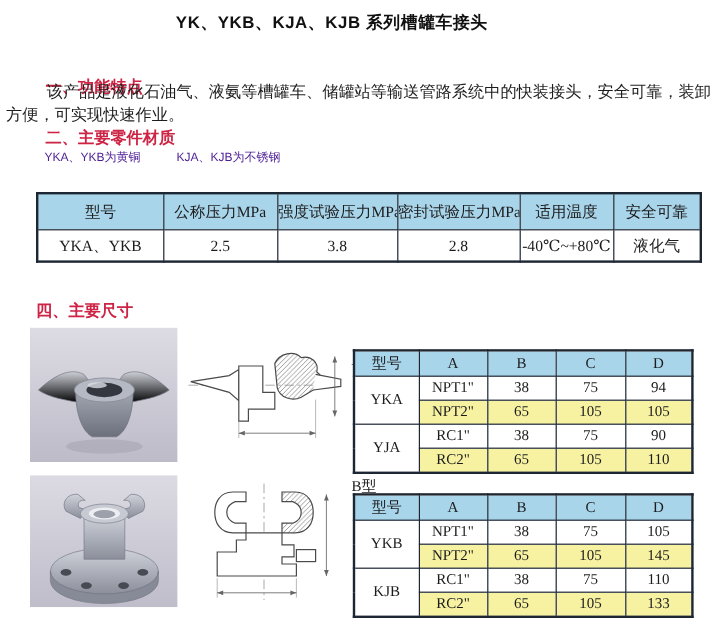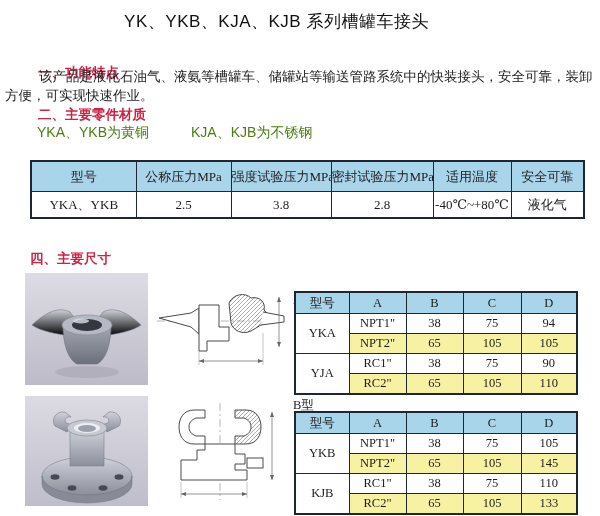--- a/index.html
+++ b/index.html
@@ -1,28 +1,28 @@
 <!DOCTYPE html>
 <html><head>
 <meta charset="utf-8">
 <style>
   html,body{margin:0;padding:0;background:#fff;}
   #page{position:relative;width:600px;height:516px;background:#ffffff;overflow:hidden;
         font-family:"Liberation Sans","DejaVu Sans",sans-serif;color:#1c1c1c;}
   .abs{position:absolute;}
-  #title{top:10px;left:0;width:553px;text-align:center;font-size:17px;font-weight:normal;
+  #title{top:10px;left:0;width:553px;text-align:center;font-size:14px;font-weight:bold;
          letter-spacing:.5px;color:#111;}
   .sec-head{font-size:13.5px;font-weight:bold;color:#cd2344;}
   #head1{left:38px;top:50px;margin-top:14px;}
   #head2{left:38px;top:106px;}
   #head3{left:38px;top:142px;}
   #head4{left:30px;top:250px;}
   #para{left:5px;top:67px;width:590px;font-size:13.5px;line-height:19px;
         text-indent:34px;color:#1d1d1d;}
-  #materials{left:37px;top:124px;font-size:14px;color:#4d7c0f;}
+  #materials{left:37px;top:124px;font-size:10px;color:#4c1d95;}
 
   table{border-collapse:collapse;table-layout:fixed;
         font-family:"Liberation Serif","DejaVu Serif",serif;}
   #perf-table{left:30px;top:160px;width:553px;}
   #perf-table table{width:553px;border:2.5px solid #1c2733;}
   #perf-table th,#perf-table td{border:1.5px solid #1c2733;text-align:center;
         font-size:13px;font-weight:normal;padding:0;overflow:hidden;white-space:nowrap;}
   #perf-table th{height:29px;background:#a9d5eb;}
   #perf-table td{height:25px;margin-left:20px;}
   tr.rowy td{background:#f7f2a2;}

